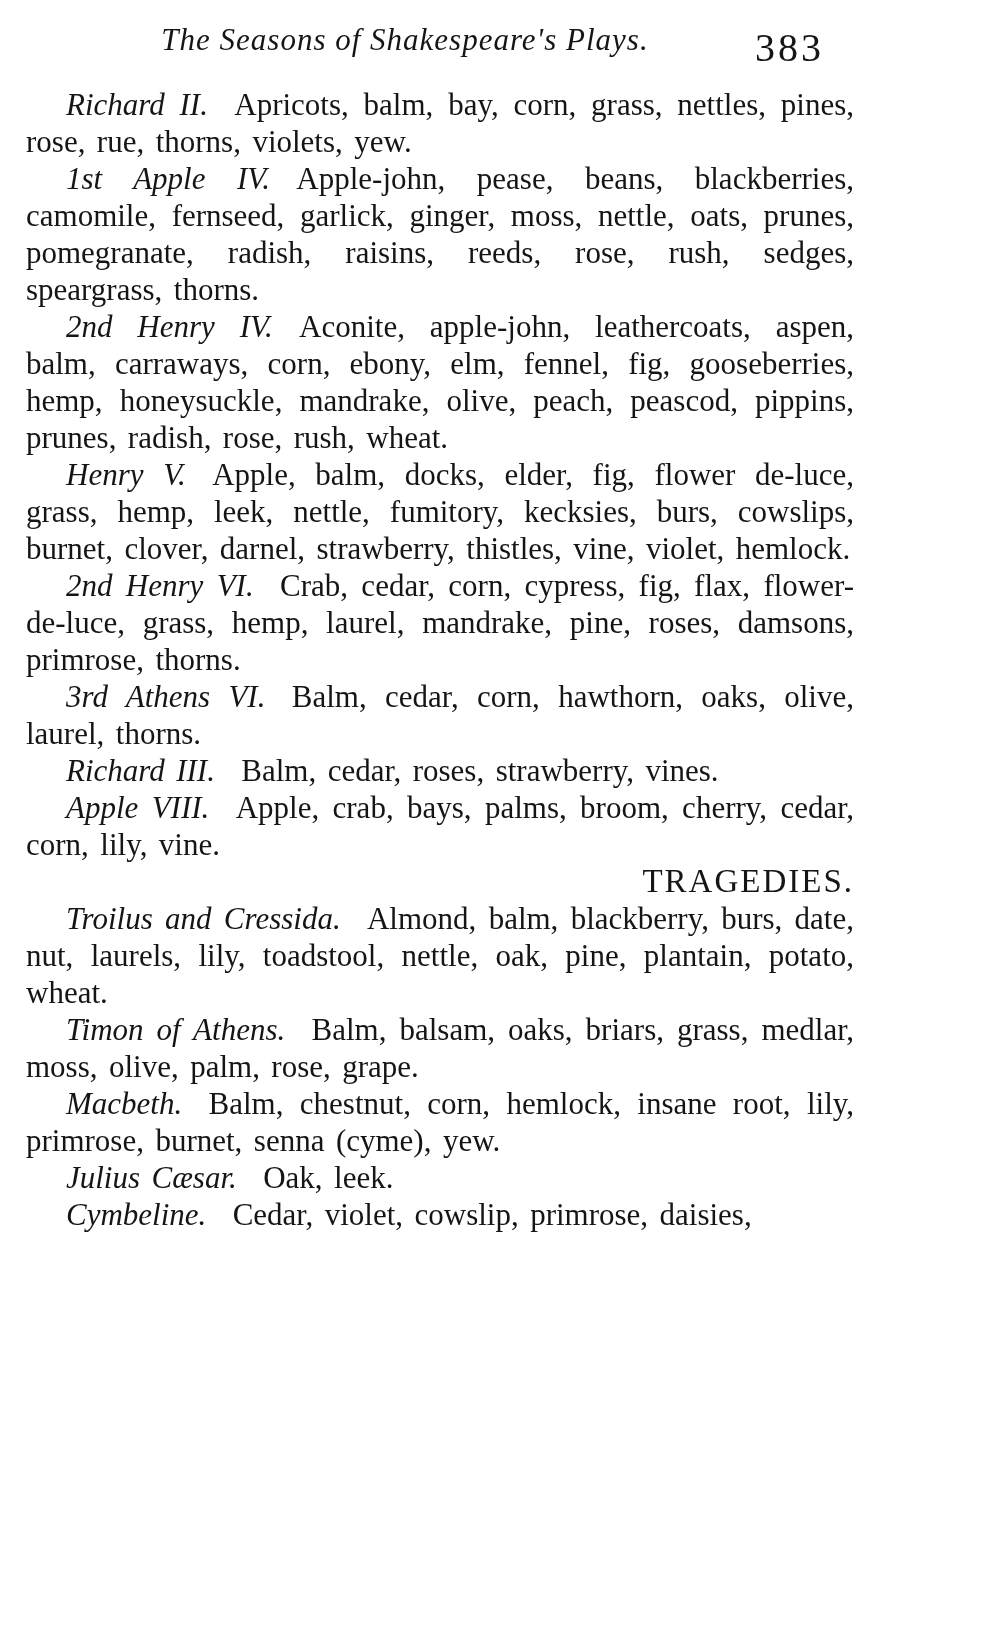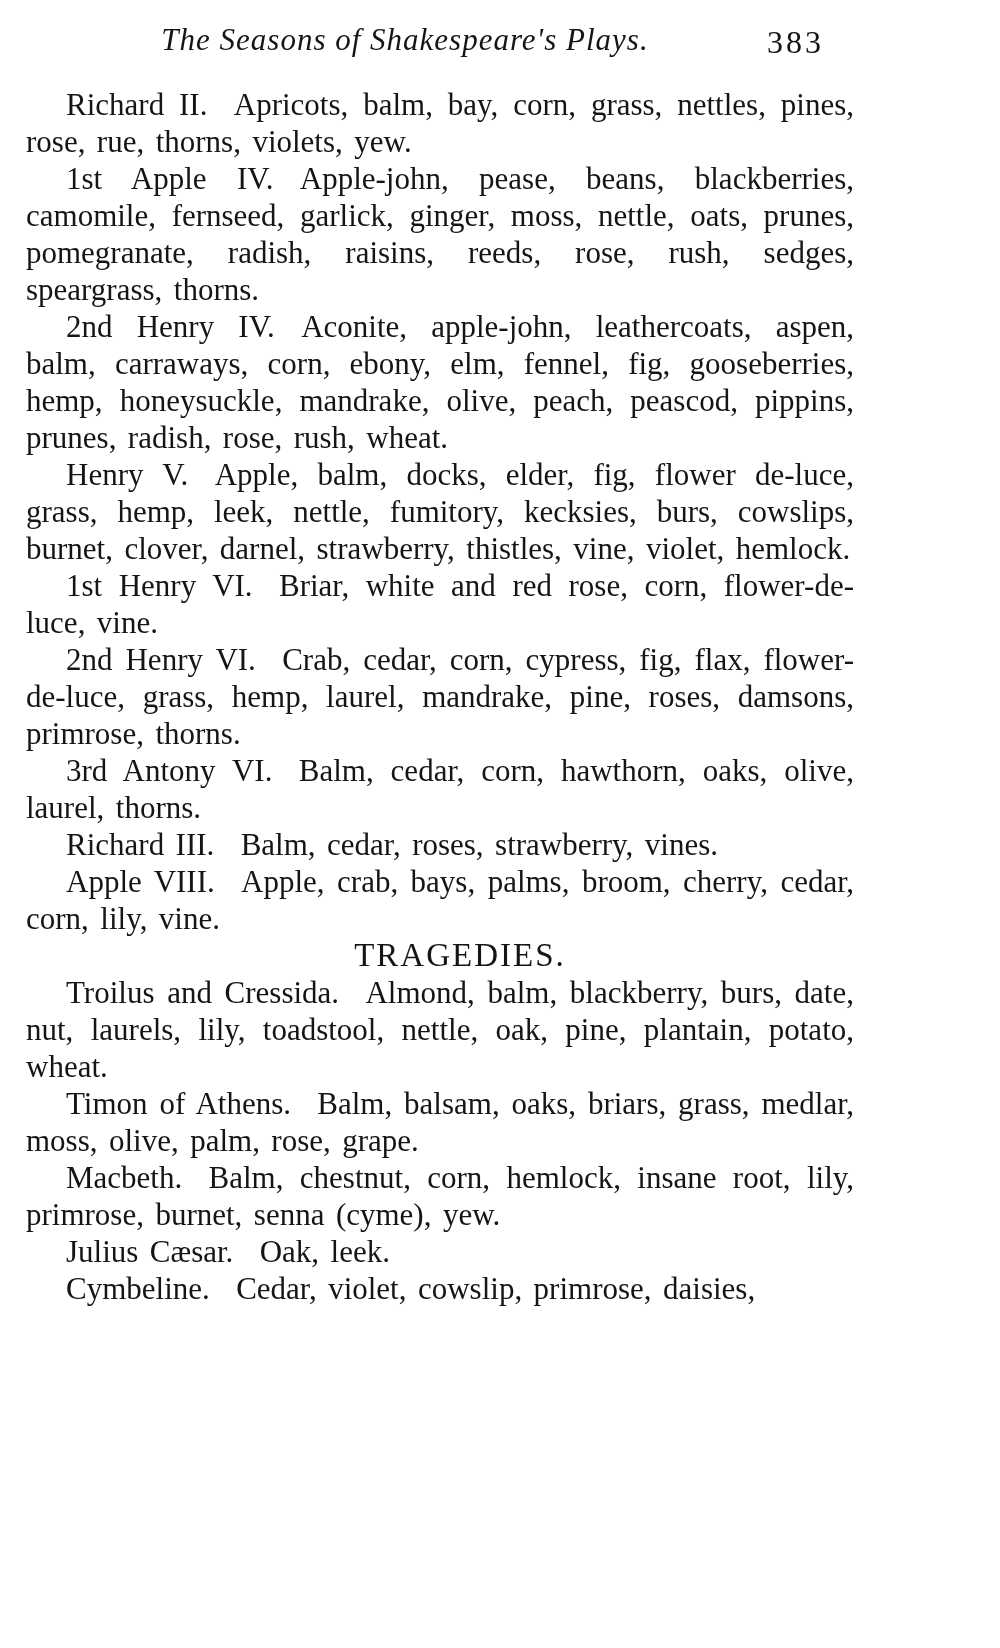--- a/index.html
+++ b/index.html
@@ -36,38 +36,39 @@
     font-style: italic;
     font-size: 31px;
     letter-spacing: 1px;
     white-space: nowrap;
     transform: translateX(-35px);
   }
   .page-number {
     position: absolute;
     right: 30px;
     top: 4px;
-    font-size: 32px;
+    font-size: 40px;
     letter-spacing: 3px;
   }
   .body-text {
     font-size: 31px;
     line-height: 37px;
     text-align: justify;
     word-spacing: 0.12em;
   }
   p.entry {
     margin: 0;
     text-indent: 40px;
   }
   .play {
+    font-style: italic;
     margin-right: 0.85em;
   }
   .section-heading {
-    text-align: center;
+    text-align: right;
     font-size: 33px;
     font-style: normal;
     font-weight: normal;
     letter-spacing: 2px;
     margin: 66px 0 40px 0;
     text-indent: 0;
   }
 </style>
 </head>
 <body>
@@ -82,25 +83,24 @@
   <div class="body-text">
 
     <p class="entry"><span class="play">Richard II.</span><span>Apricots, balm, bay, corn, grass, nettles, pines, rose, rue, thorns, violets, yew.</span></p>
 
     <p class="entry"><span class="play">1st Apple IV.</span><span>Apple-john, pease, beans, blackberries, camomile, fernseed, garlick, ginger, moss, nettle, oats, prunes, pomegranate, radish, raisins, reeds, rose, rush, sedges, speargrass, thorns.</span></p>
 
     <p class="entry"><span class="play">2nd Henry IV.</span><span>Aconite, apple-john, leathercoats, aspen, balm, carraways, corn, ebony, elm, fennel, fig, gooseberries, hemp, honeysuckle, mandrake, olive, peach, peascod, pippins, prunes, radish, rose, rush, wheat.</span></p>
 
     <p class="entry"><span class="play">Henry V.</span><span>Apple, balm, docks, elder, fig, flower de-luce, grass, hemp, leek, nettle, fumitory, kecksies, burs, cowslips, burnet, clover, darnel, strawberry, thistles, vine, violet, hemlock.</span></p>
 
-    <p class="entry"><span class="play">1st Henry VI.</span><span>Briar, white and red rose, corn, flower-de-luce, vine.</span></p>
 
     <p class="entry"><span class="play">2nd Henry VI.</span><span>Crab, cedar, corn, cypress, fig, flax, flower-de-luce, grass, hemp, laurel, mandrake, pine, roses, damsons, primrose, thorns.</span></p>
 
-    <p class="entry"><span class="play">3rd Antony VI.</span><span>Balm, cedar, corn, hawthorn, oaks, olive, laurel, thorns.</span></p>
+    <p class="entry"><span class="play">3rd Athens VI.</span><span>Balm, cedar, corn, hawthorn, oaks, olive, laurel, thorns.</span></p>
 
     <p class="entry"><span class="play">Richard III.</span><span>Balm, cedar, roses, strawberry, vines.</span></p>
 
     <p class="entry"><span class="play">Apple VIII.</span><span>Apple, crab, bays, palms, broom, cherry, cedar, corn, lily, vine.</span></p>
 
     <p class="entry section-heading">TRAGEDIES.</p>
 
     <p class="entry"><span class="play">Troilus and Cressida.</span><span>Almond, balm, blackberry, burs, date, nut, laurels, lily, toadstool, nettle, oak, pine, plantain, potato, wheat.</span></p>
 
     <p class="entry"><span class="play">Timon of Athens.</span><span>Balm, balsam, oaks, briars, grass, medlar, moss, olive, palm, rose, grape.</span></p>

